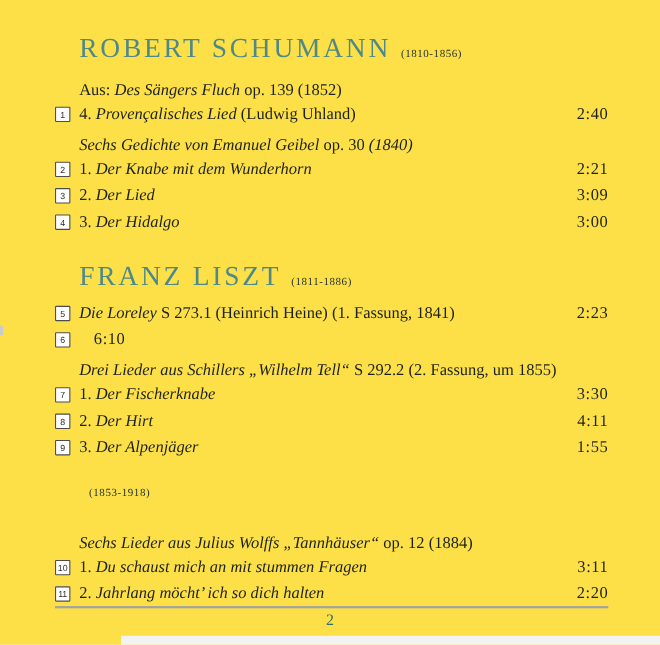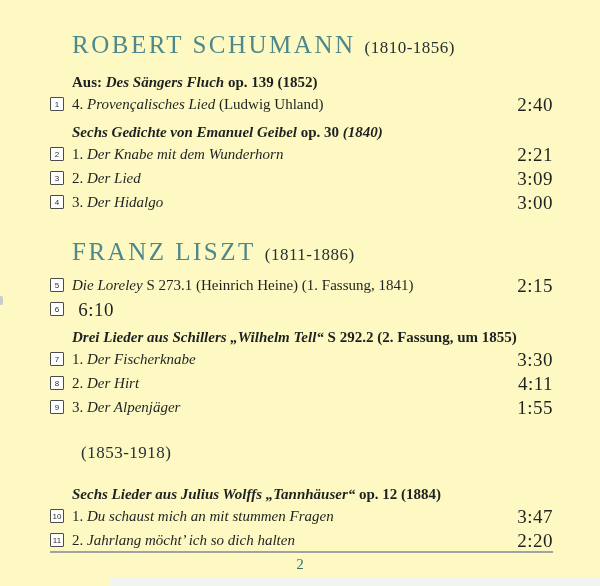--- a/index.html
+++ b/index.html
@@ -6,21 +6,21 @@
   body{
     width:600px;height:586px;
     background:#fefefe;
     font-family:"Liberation Serif",serif;
     color:#1d2220;
     position:relative;
     overflow:hidden;
   }
   .page{
     position:absolute;inset:0;
-    background:#fef9c3;
+    background:#fde047;
   }
   .tracklist{
     padding:31px 47px 0 50px;
   }
   .section{margin:0;}
   .heading{
     height:35px;
     margin-left:22px;
     margin-top:24px;
     display:flex;
@@ -28,33 +28,33 @@
     white-space:nowrap;
   }
   .section:first-child .heading{margin-top:0;}
   .composer{
     font-size:25px;
     letter-spacing:2.5px;
     color:#4f888a;
     font-weight:400;
   }
   .dates{
-    font-size:17px;
+    font-size:10px;
     color:#243231;
     letter-spacing:0.5px;
     margin-left:9px;
   }
   .row{
     display:flex;
     align-items:center;
     font-size:15px;
     line-height:17px;
   }
   .row.track{height:24px;}
-  .row.sub{height:20px;margin-top:6px;padding-left:22px;font-weight:bold;}
+  .row.sub{height:20px;margin-top:6px;padding-left:22px;}
   .numcol{
     width:22px;
     flex:none;
     display:flex;
     align-items:center;
   }
   .numbox{
     width:12px;height:12px;
     border:1px solid #4c4c4c;
     border-radius:1px;
@@ -63,21 +63,21 @@
     font-size:8px;
     color:#2e2e2e;
     background:#fff;
   }
   .title{flex:1;min-width:0;white-space:nowrap;}
   .it{font-style:italic;}
   .time{
     flex:none;
     width:42px;
     text-align:right;
-    font-size:19px;
+    font-size:15px;
     color:#1d2220;
     letter-spacing:0.5px;
   }
   .footer-rule{
     position:absolute;
     left:50px;width:503px;top:551px;height:2px;
     background:#a0a3a2;
   }
   .page-number{
     position:absolute;
@@ -146,21 +146,21 @@
       <section class="section">
         <div class="heading">
           <span class="composer">FRANZ LISZT</span>
           <span class="dates">(1811-1886)</span>
         </div>
         <div class="row track">
           <span class="numcol">
             <span class="numbox">5</span>
           </span>
           <span class="title"><span class="it">Die Loreley</span><span> S 273.1 (Heinrich Heine) (1. Fassung, 1841)</span></span>
-          <span class="time">2:15</span>
+          <span class="time">2:23</span>
         </div>
         <div class="row track">
           <span class="numcol">
             <span class="numbox">6</span>
           </span>
           <span class="time">6:10</span>
         </div>
         <div class="row sub">
           <span class="title"><span class="it">Drei Lieder aus Schillers „Wilhelm Tell“</span><span> S 292.2 (2. Fassung, um 1855)</span></span>
         </div>
@@ -191,21 +191,21 @@
           <span class="dates">(1853-1918)</span>
         </div>
         <div class="row sub">
           <span class="title"><span class="it">Sechs Lieder aus Julius Wolffs „Tannhäuser“</span><span> op. 12 (1884)</span></span>
         </div>
         <div class="row track">
           <span class="numcol">
             <span class="numbox">10</span>
           </span>
           <span class="title"><span>1. </span><span class="it">Du schaust mich an mit stummen Fragen</span></span>
-          <span class="time">3:47</span>
+          <span class="time">3:11</span>
         </div>
         <div class="row track">
           <span class="numcol">
             <span class="numbox">11</span>
           </span>
           <span class="title"><span>2. </span><span class="it">Jahrlang möcht’ ich so dich halten</span></span>
           <span class="time">2:20</span>
         </div>
       </section>
     </div>

